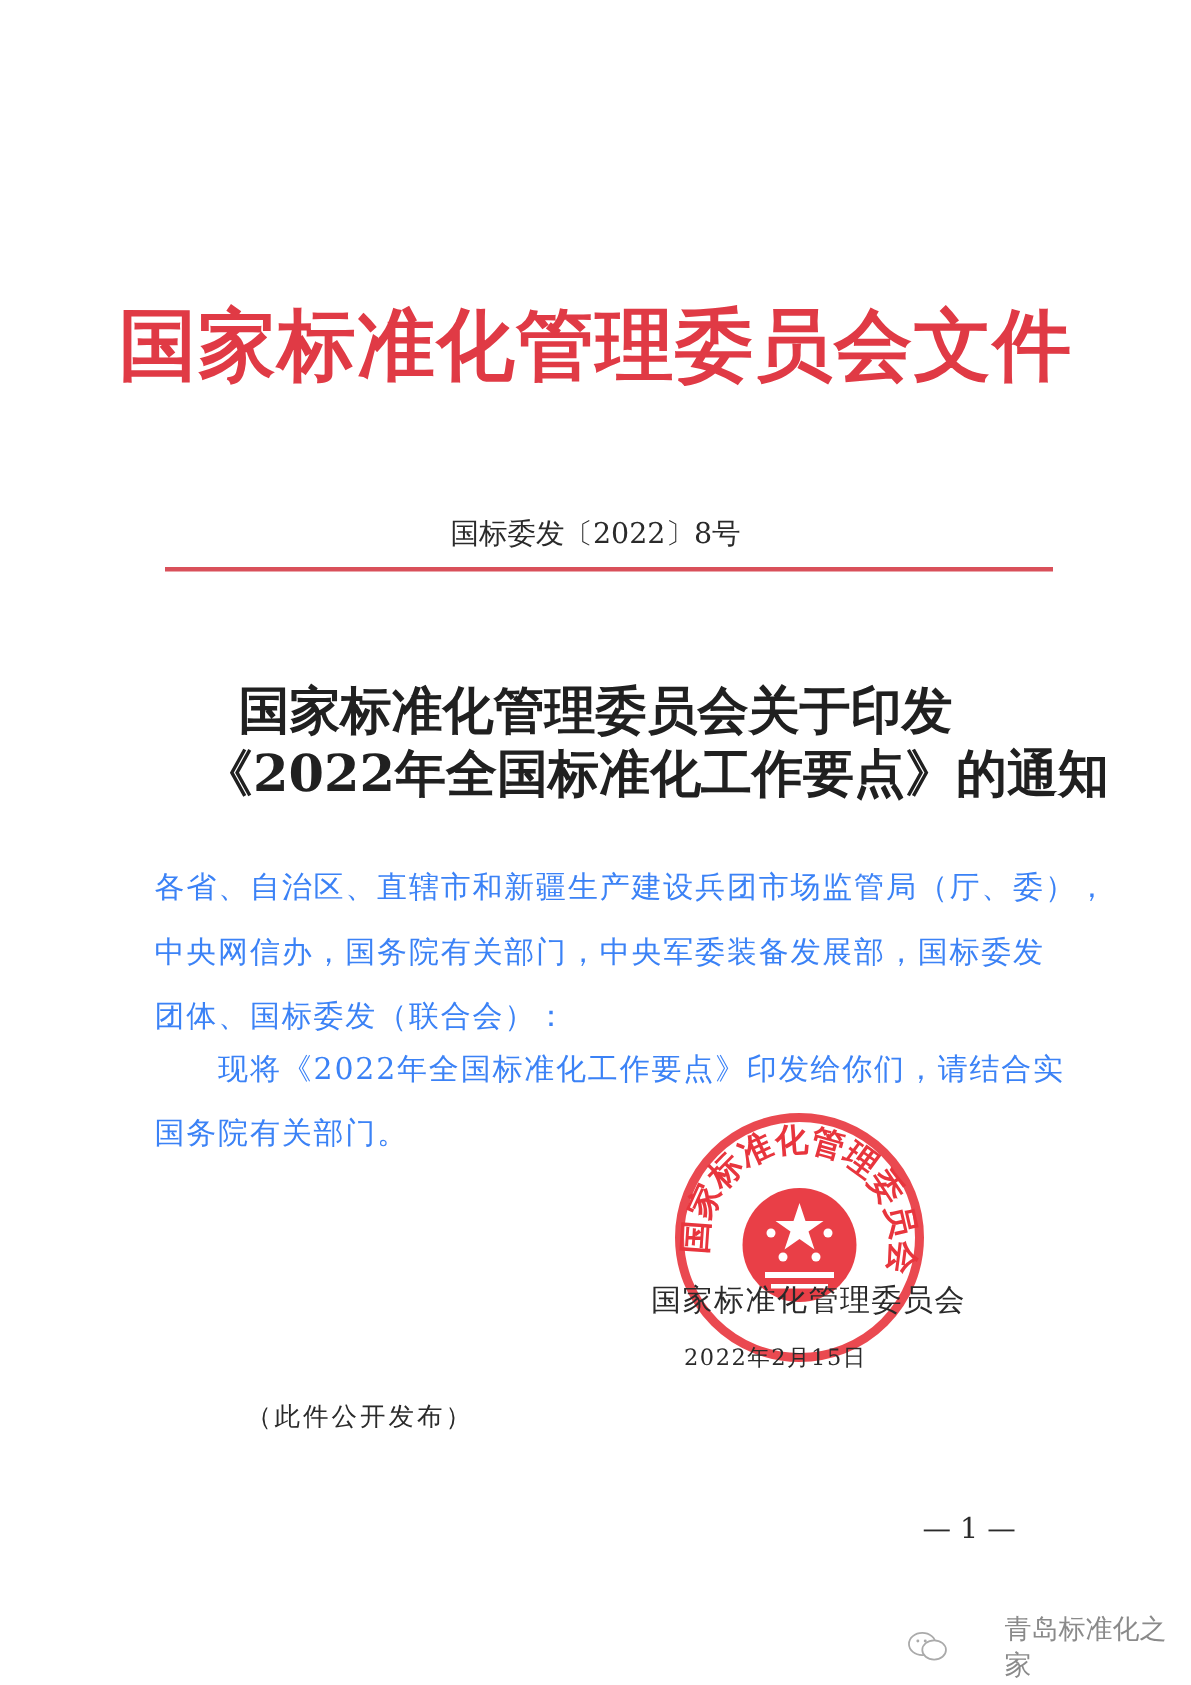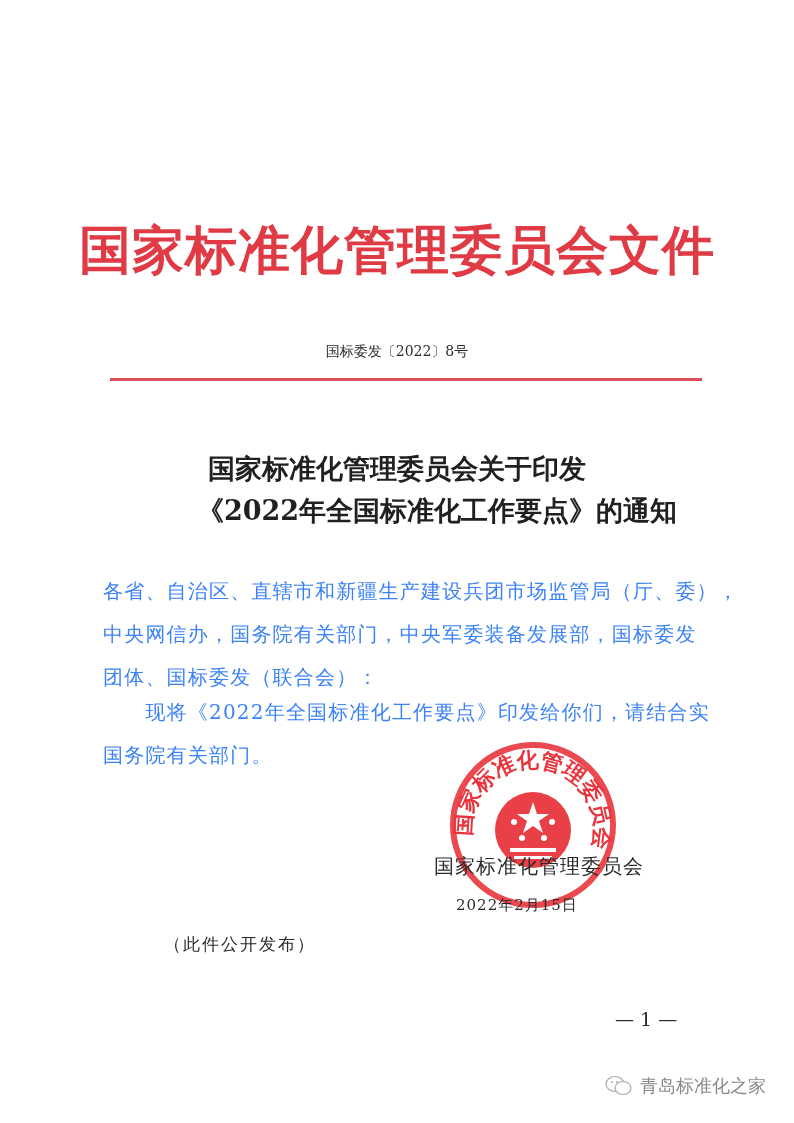--- a/index.html
+++ b/index.html
@@ -2,39 +2,39 @@
 <html><head>
   <meta charset="utf-8">
   <style>
     html, body { margin: 0; padding: 0; }
     body {
       width: 794px; height: 1123px; background: #ffffff; position: relative; overflow: hidden;
       font-family: "DejaVu Serif", "Liberation Serif", serif; color: #1f1f1f;
     }
     .abs { position: absolute; }
     .red-header {
-      left: 0; width: 794px; top: 216px; text-align: center;
+      left: 0; width: 794px; top: 196px; text-align: center;
       font-size: 52px; color: #e03a45; letter-spacing: 1px; font-weight: bold;
       font-family: Liberation Serif, serif;
     }
-    .doc-num { left: 0; width: 794px; top: 343px; text-align: center; font-size: 14px; color: #2a2a2a; }
+    .doc-num { left: 0; width: 794px; top: 343px; text-align: center; font-size: 19px; color: #2a2a2a; }
     .red-rule { left: 110px; width: 592px; top: 378px; height: 3px; background: #d9505a; }
-    .title { left: 0; width: 794px; text-align: center; font-size: 27px; font-weight: bold; color: #202020; }
+    .title { left: 0; width: 794px; text-align: center; font-size: 34px; font-weight: bold; color: #202020; }
     .t1 { top: 451px; }
     .t2 { top: 493px; margin-left: 40px; }
     .body-line { left: 103px; font-size: 20px; letter-spacing: 1.2px; color: #3b82f6; white-space: nowrap; }
     .seal {
       left: 448px; top: 740px; width: 170px; height: 170px;
     }
     .sign { left: 434px; top: 853px; font-size: 20px; letter-spacing: 1px; color: #2a2a2a; }
     .date { left: 456px; top: 896px; font-size: 15px; letter-spacing: 1px; color: #2a2a2a; }
     .public { left: 164px; top: 933px; font-size: 17px; letter-spacing: 2px; color: #2a2a2a; }
     .page-num { left: 615px; top: 1008px; font-size: 19px; color: #2a2a2a; }
     .watermark { left: 604px; top: 1074px; display: flex; align-items: center; gap: 6px; }
-    .wm-text { font-family: "DejaVu Sans", sans-serif; font-size: 18px; color: #8a8a8a; }
+    .wm-text { font-family: "DejaVu Sans", sans-serif; font-size: 18px; color: #8a8a8a; margin-left: 30px; }
   </style>
 </head>
 <body>
 
 <div class="abs red-header">国家标准化管理委员会文件</div>
 <div class="abs doc-num">国标委发〔2022〕8号</div>
 <div class="abs red-rule"></div>
 
 <div class="abs title t1">国家标准化管理委员会关于印发</div>
 <div class="abs title t2">《2022年全国标准化工作要点》的通知</div>

